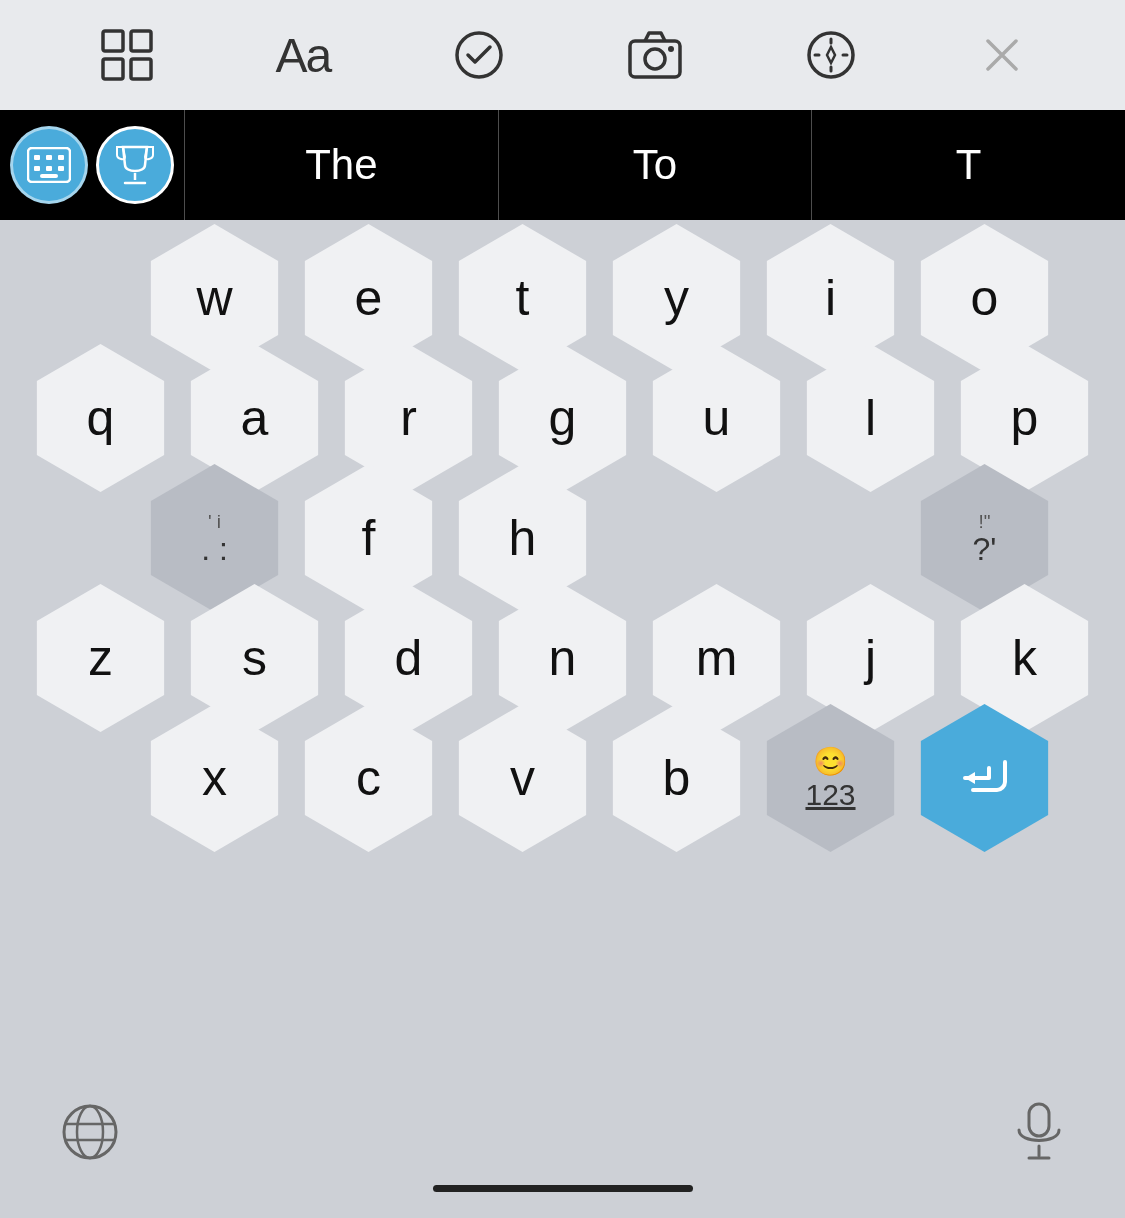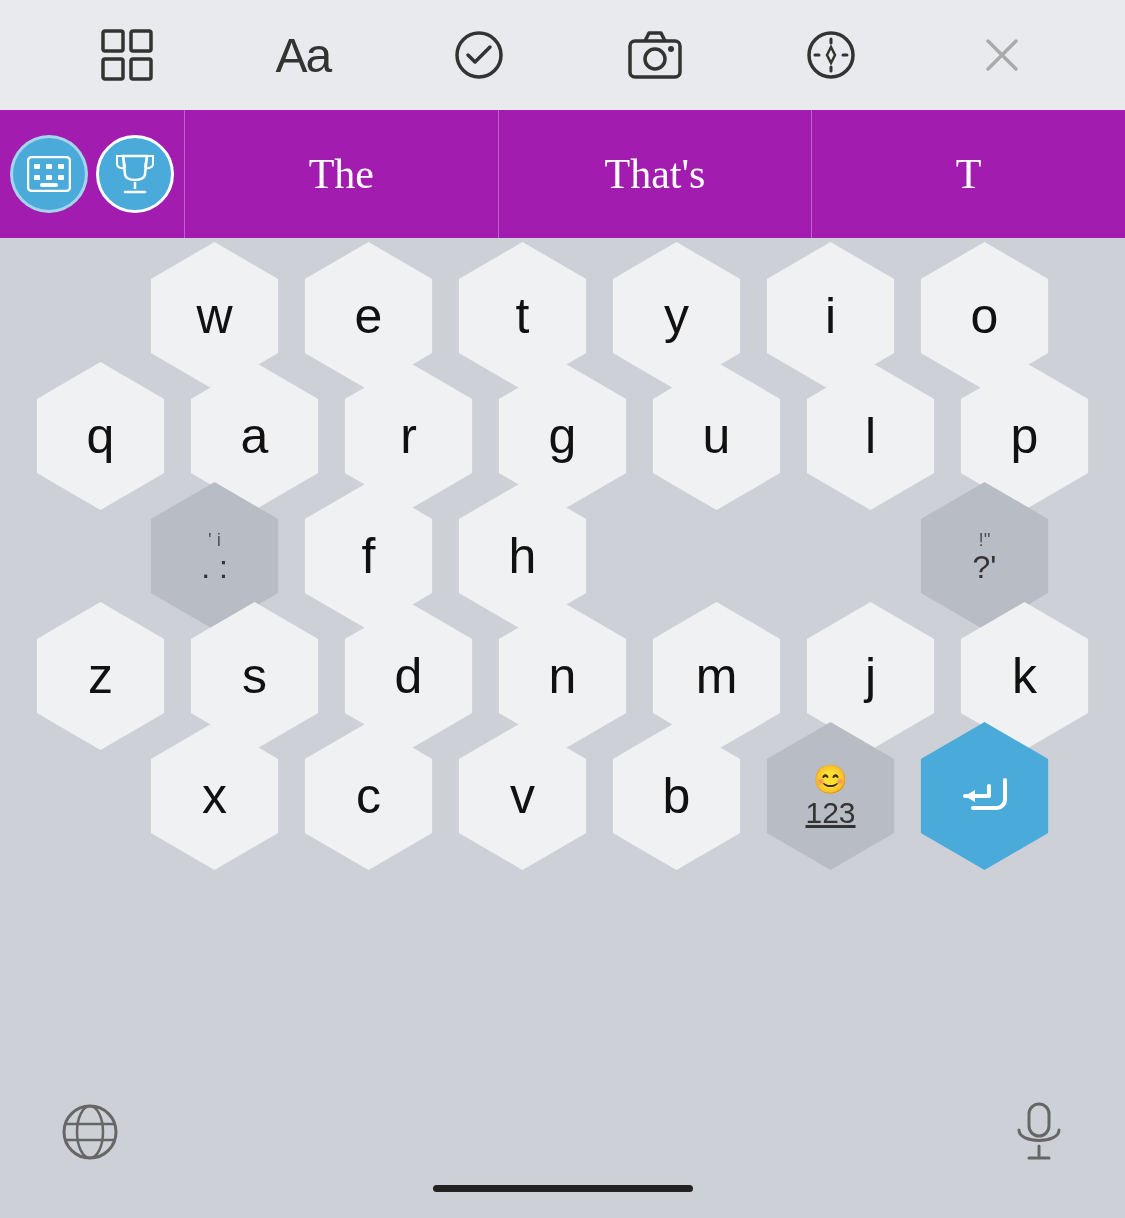--- a/index.html
+++ b/index.html
@@ -28,27 +28,26 @@
       font-size: 44px;
       cursor: pointer;
       display: flex;
       align-items: center;
       justify-content: center;
     }
     .toolbar-icon.close { color: #aaa; }
 
     
     .suggestion-bar {
-      background: #a21caf;
-      height: 128px;
+      background: #000000;
+      height: 110px;
       display: flex;
       align-items: center;
       flex-shrink: 0;
       overflow: hidden;
-      font-family: Liberation Serif, serif;
     }
     .suggestion-icons {
       display: flex;
       align-items: center;
       padding: 0 10px;
       gap: 8px;
       flex-shrink: 0;
     }
     .icon-circle {
       width: 78px;
@@ -245,21 +244,21 @@
         <path d="M8 4 H32 L30 22 C30 30 10 30 10 22 Z" stroke="white" stroke-width="2.5" fill="none"></path>
         <path d="M2 4 H8 L10 14 C10 18 2 16 2 12 Z" stroke="white" stroke-width="2" fill="none"></path>
         <path d="M38 4 H32 L30 14 C30 18 38 16 38 12 Z" stroke="white" stroke-width="2" fill="none"></path>
         <path d="M20 30 L20 37" stroke="white" stroke-width="2.5"></path>
         <path d="M10 40 H30" stroke="white" stroke-width="2.5" stroke-linecap="round"></path>
       </svg>
     </div>
   </div>
   <div class="suggestion-words">
     <div class="suggestion-word">The</div>
-    <div class="suggestion-word">That's</div>
+    <div class="suggestion-word">To</div>
     <div class="suggestion-word">T</div>
   </div>
 </div>
 
 <div class="keyboard-area">
   <div class="hex-grid">
 
     <div class="hex-row-container" style="margin-left: 74px; margin-bottom: -14px;">
       <div class="hex-item">
           <span>w</span>

